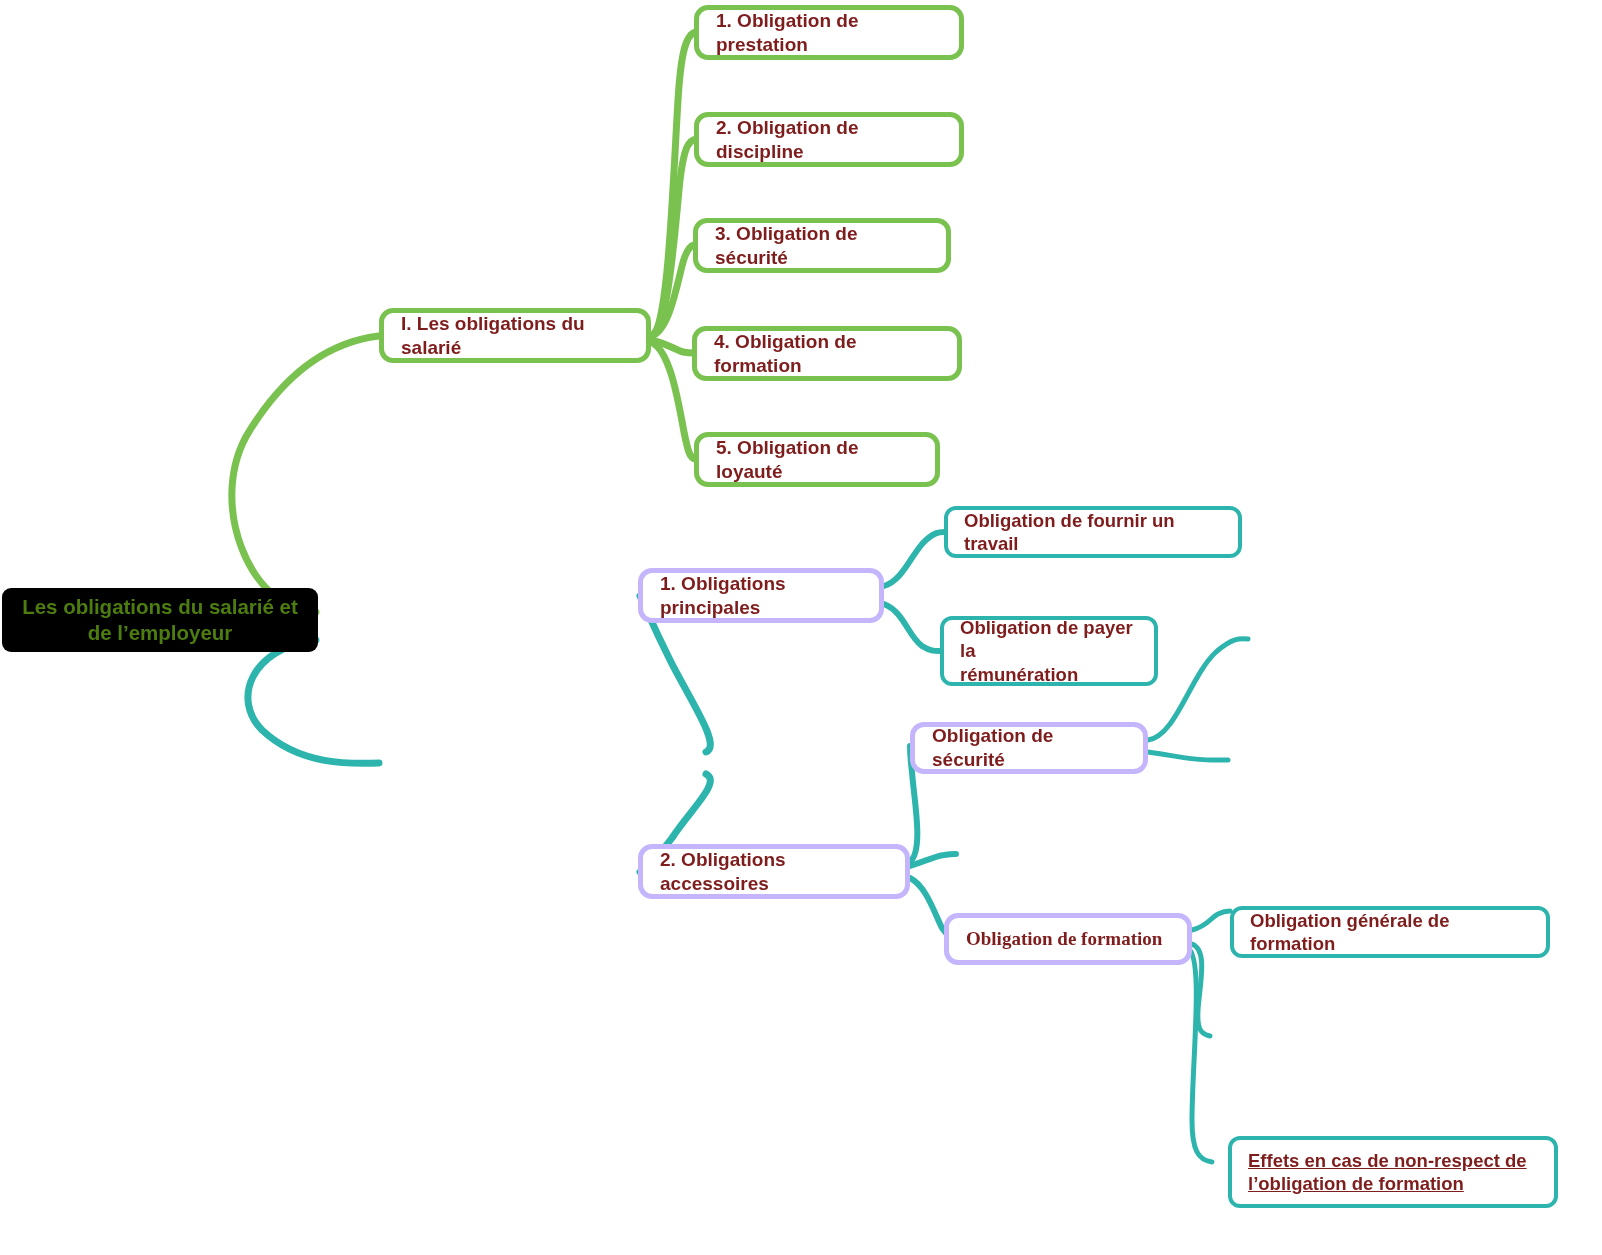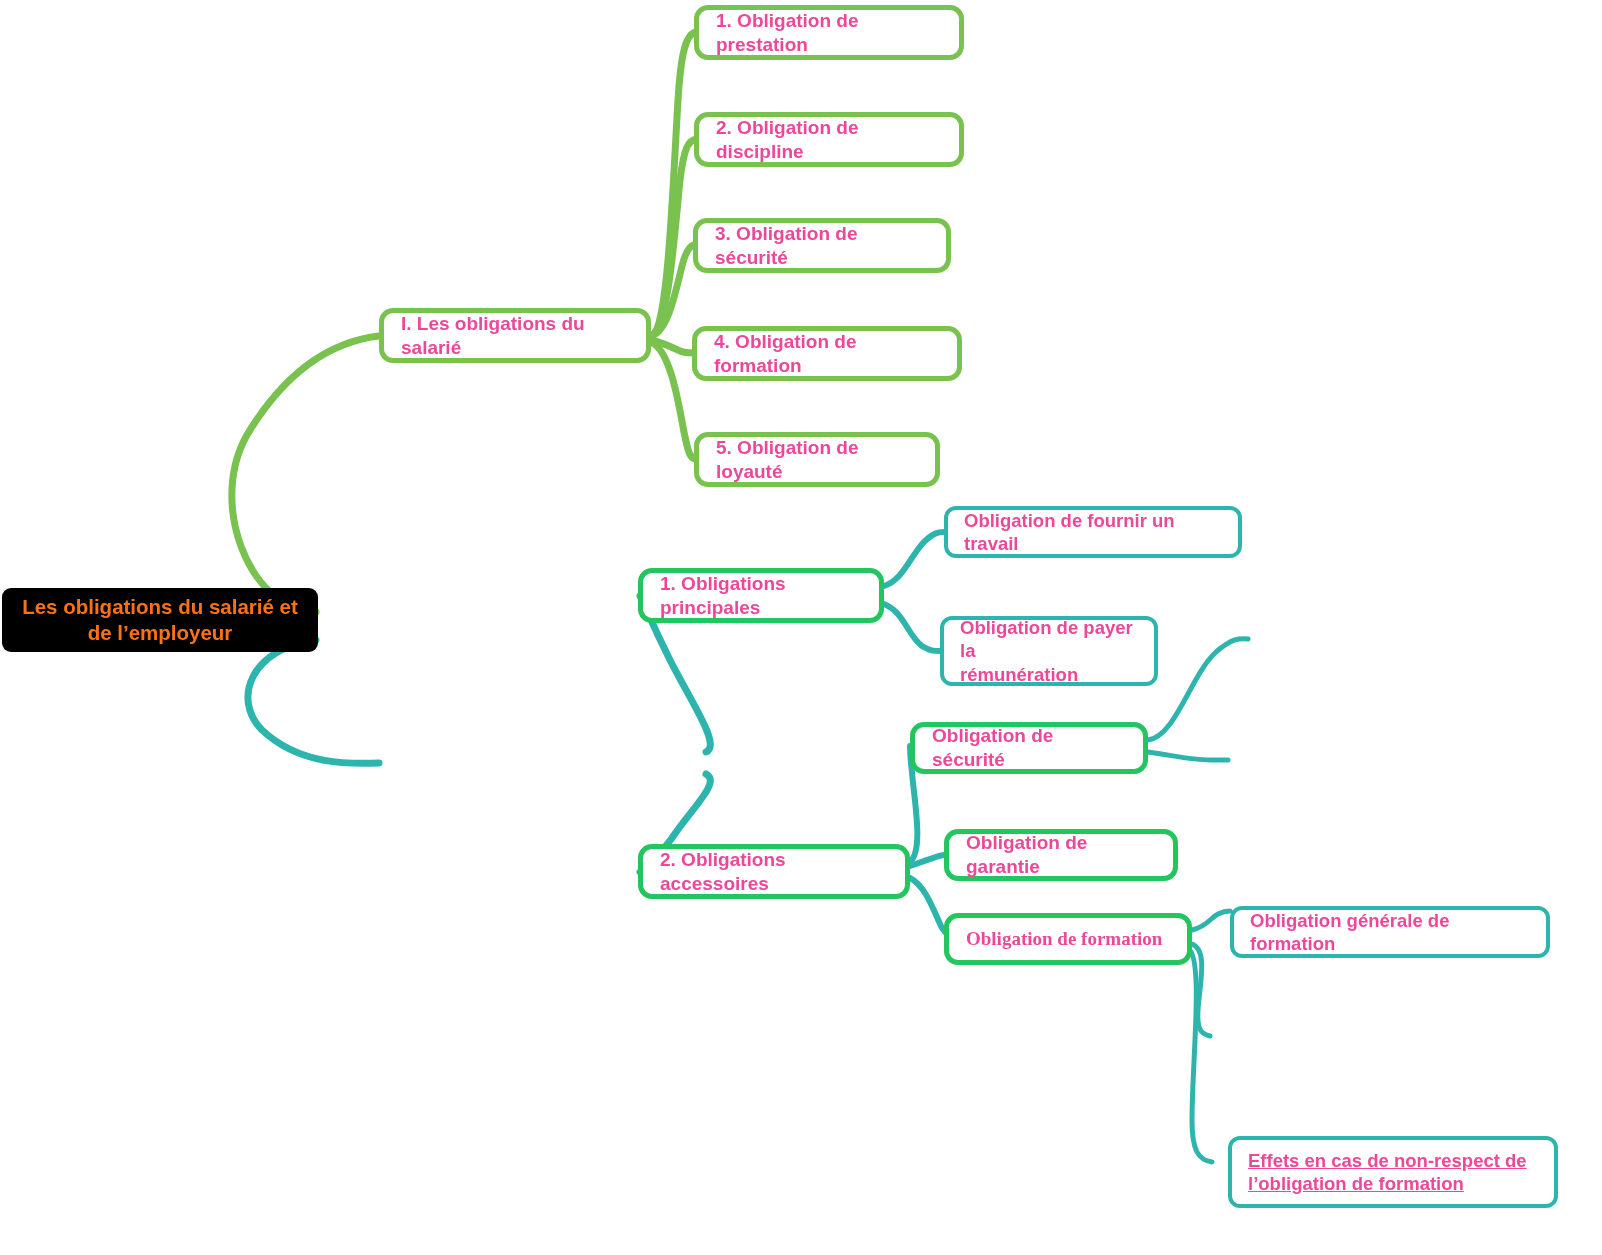--- a/index.html
+++ b/index.html
@@ -24,42 +24,42 @@
     width: 1602px;
     height: 1255px;
     pointer-events: none;
   }
   .node {
     position: absolute;
     box-sizing: border-box;
     display: flex;
     align-items: center;
     background: #ffffff;
-    color: #ec4899;
+    color: #7f1d1d;
     font-weight: bold;
     line-height: 1.26;
     z-index: 5;
   }
   .node-root {
     background: #000000;
-    color: #f97316;
+    color: #4d7c0f;
     border-radius: 9px;
     justify-content: center;
     text-align: center;
     font-size: 20.5px;
     padding: 6px 14px;
   }
   .node-green {
     border: 5px solid #7ac24f;
     border-radius: 14px;
     padding: 7px 17px;
     font-size: 19px;
   }
   .node-teal {
-    border: 5px solid #22c55e;
+    border: 5px solid #c4b5fd;
     border-radius: 14px;
     padding: 7px 17px;
     font-size: 19px;
   }
   .node-teal-thin {
     border: 4px solid #2db5ad;
     border-radius: 12px;
     padding: 14px 16px;
     font-size: 18.5px;
   }
@@ -150,23 +150,20 @@
     <span class="node-label">Obligation de payer la
 rémunération</span>
   </div>
 
   <div class="node node-teal" style="left:910px; top:722px; width:238px; height:52px;">
     <span class="node-label">Obligation de sécurité</span>
   </div>
 
 
 
-  <div class="node node-teal" style="left:944px; top:829px; width:234px; height:52px;">
-    <span class="node-label">Obligation de garantie</span>
-  </div>
 
   <div class="node node-teal" style="left:944px; top:913px; width:248px; height:52px;font-family:Liberation Serif, serif;">
     <span class="node-label">Obligation de formation</span>
   </div>
 
   <div class="node node-teal-thin" style="left:1230px; top:906px; width:320px; height:52px;">
     <span class="node-label">Obligation générale de formation</span>
   </div>
 
 

